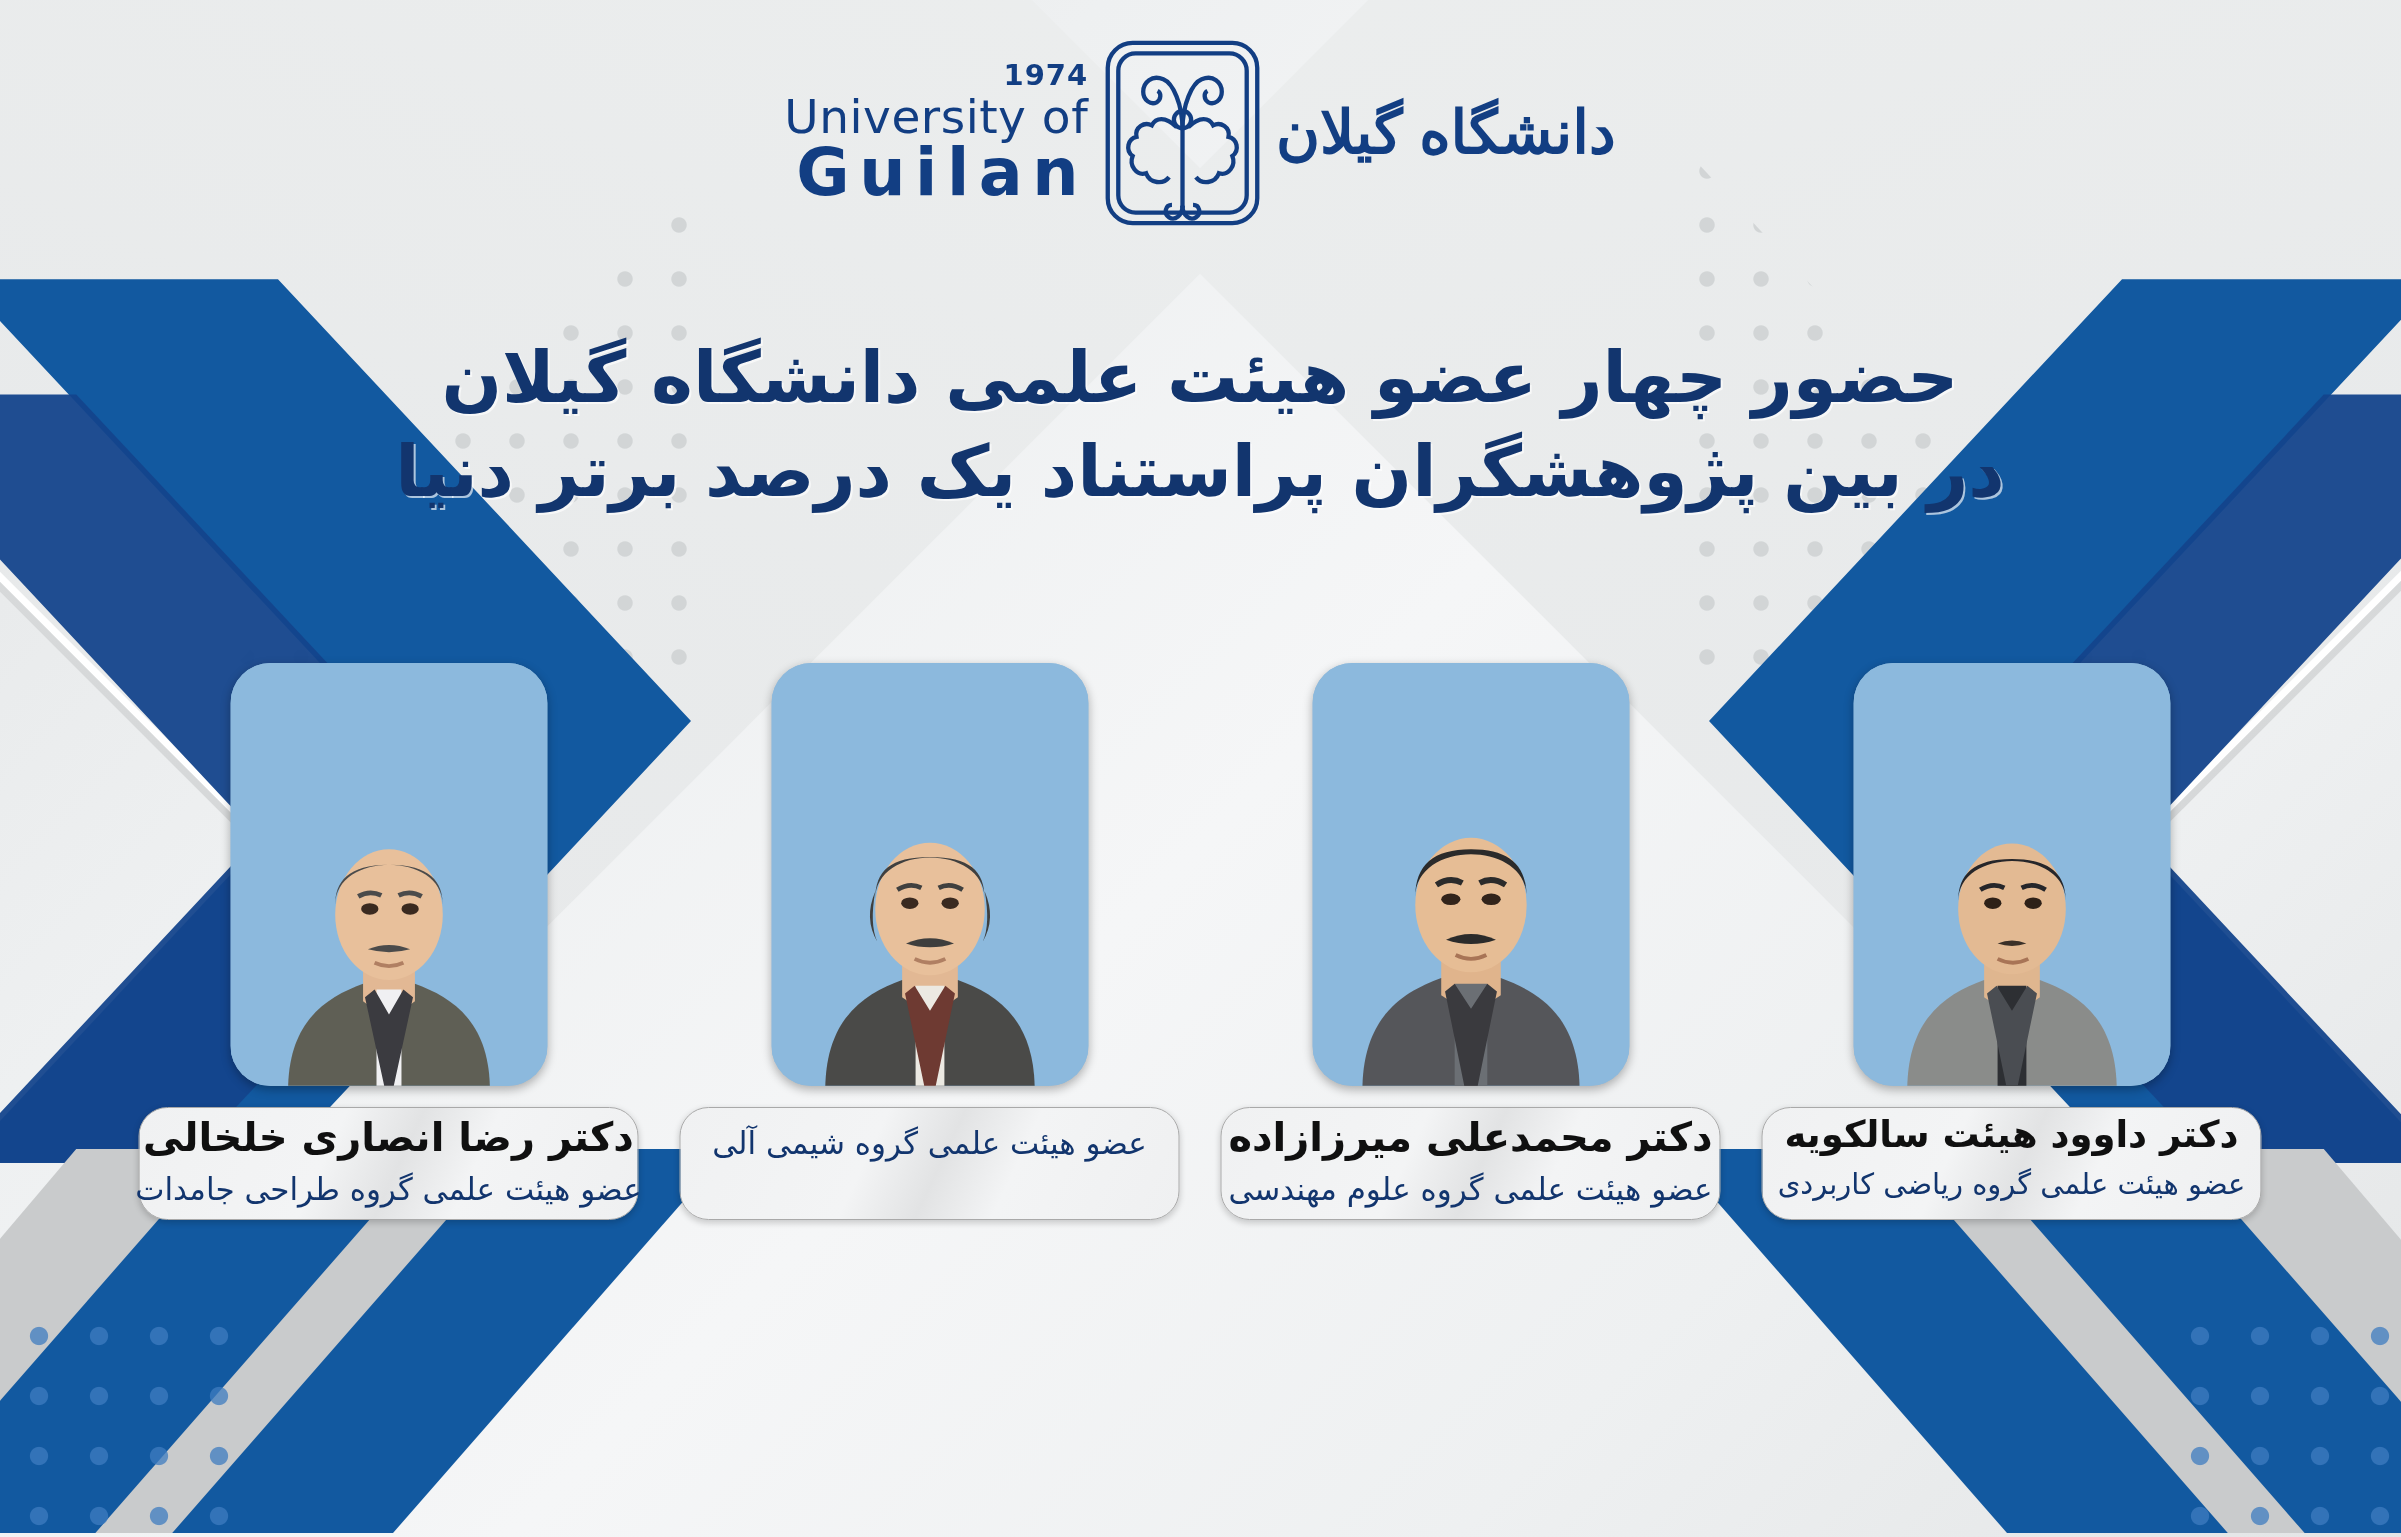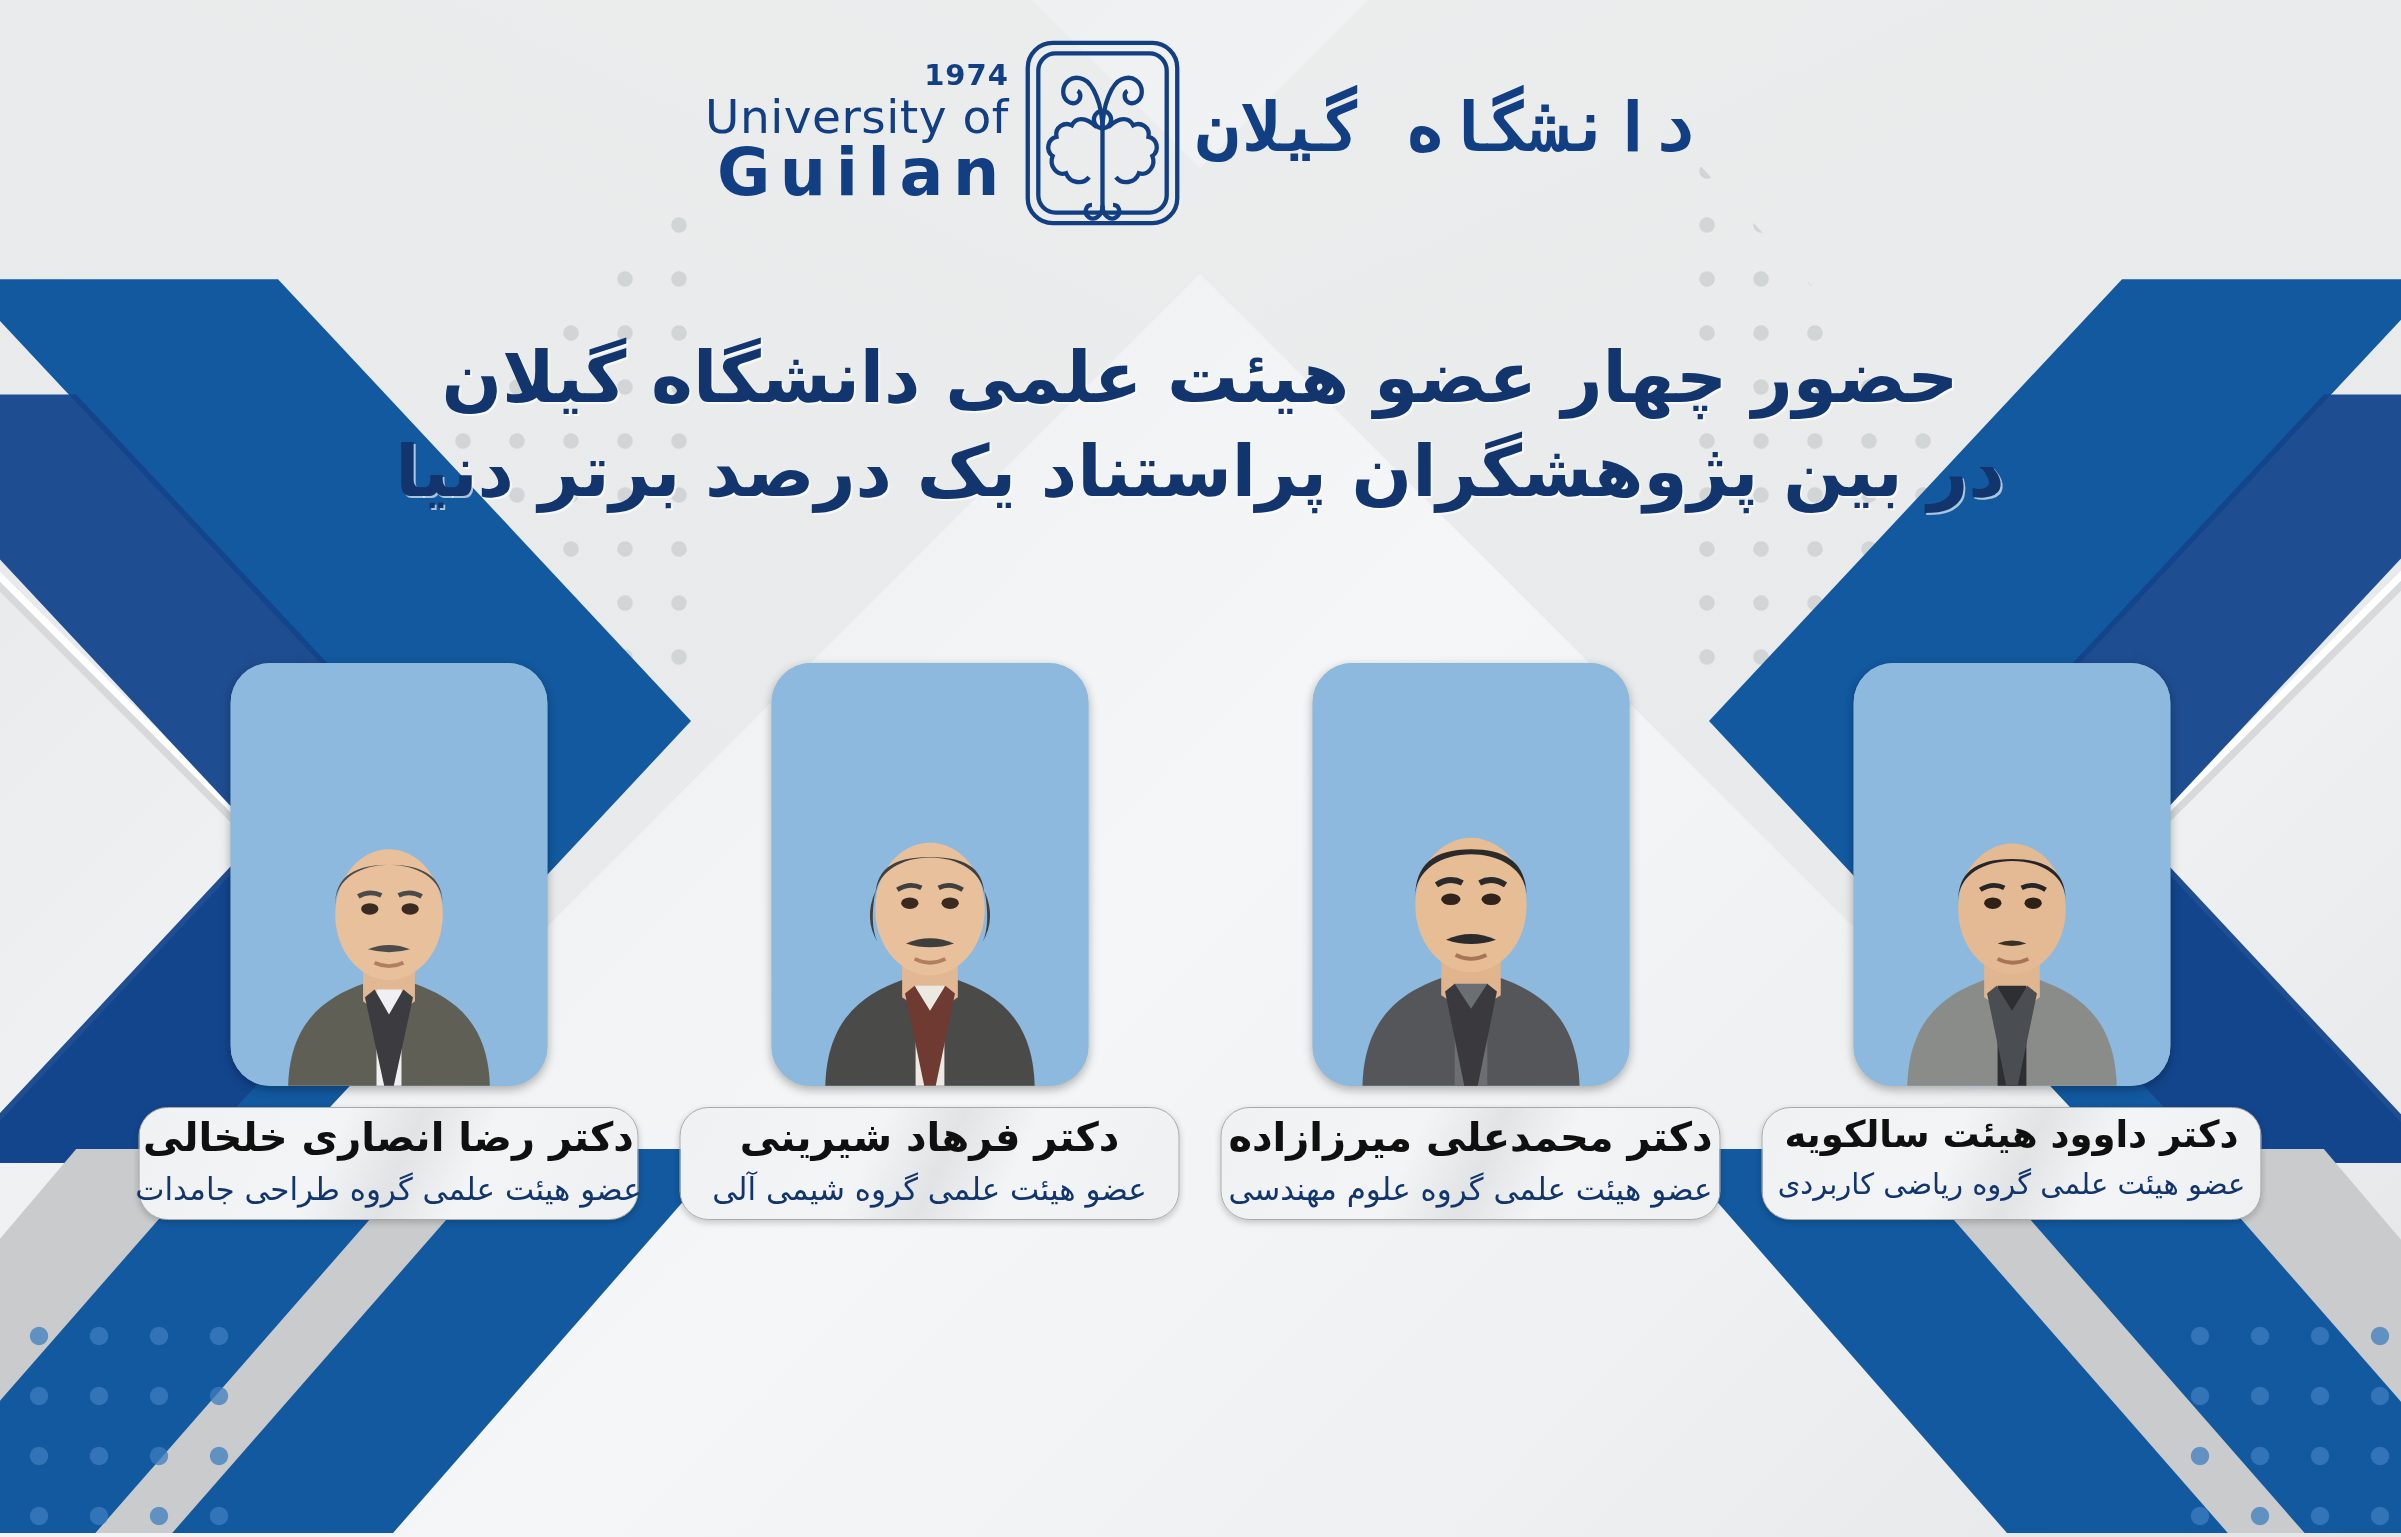--- a/index.html
+++ b/index.html
@@ -148,23 +148,23 @@
     line-height: 1.0;
     margin-left: 13.4px;
     direction: rtl;
   }
   .logo-fa .yearfa {
     font-size: 29px;
     font-weight: 700;
     margin-bottom: 5.8px;
   }
   .logo-fa .namefa {
-    font-size: 69px;
-    font-weight: 700;
-    font-family: Liberation Mono, monospace;
+    font-size: 60px;
+    font-weight: 700;
+    font-family: Liberation Sans, sans-serif;
     letter-spacing: -1.9px;
   }
 
   
   .headline {
     position: absolute;
     top: 331px;
     left: 50%;
     transform: translateX(-50%);
     width: 1633px;
@@ -367,21 +367,20 @@
           <path d="M222 238 q6 34 -2 52 q14 -24 2 -52 Z" fill="#40403f"></path>
           <ellipse cx="144" cy="250" rx="9" ry="6" fill="#3a2a20"></ellipse>
           <ellipse cx="186" cy="250" rx="9" ry="6" fill="#3a2a20"></ellipse>
           <path d="M131 236 q13 -8 25 -2" stroke="#40403f" stroke-width="5" fill="none"></path>
           <path d="M174 234 q12 -6 25 2" stroke="#40403f" stroke-width="5" fill="none"></path>
           <path d="M140 292 q25 -11 50 0 q-25 8 -50 0 Z" fill="#3e3e3d"></path>
           <path d="M149 308 q16 8 32 0" stroke="#b07f62" stroke-width="4" fill="none"></path>
         </svg>
       </div>
       <div class="namecard">
-        <div class="nm">دکتر فرهاد شیرینی</div>
         <div class="dept">عضو هیئت علمی گروه شیمی آلی</div>
       </div>
     </div>
 
     <div class="person">
       <div class="photo">
         <svg class="head" viewBox="0 0 330 440" preserveAspectRatio="xMidYMax meet" xmlns="http://www.w3.org/2000/svg">
           <rect width="330" height="440" fill="#8cb9dd"></rect>
           <path d="M52 440 C 54 366, 96 342, 134 328 L196 328 C 234 342, 276 366, 278 440 Z" fill="#55565a"></path>
           <path d="M134 310 L196 310 L196 346 L165 366 L134 346 Z" fill="#e0b48c"></path>

